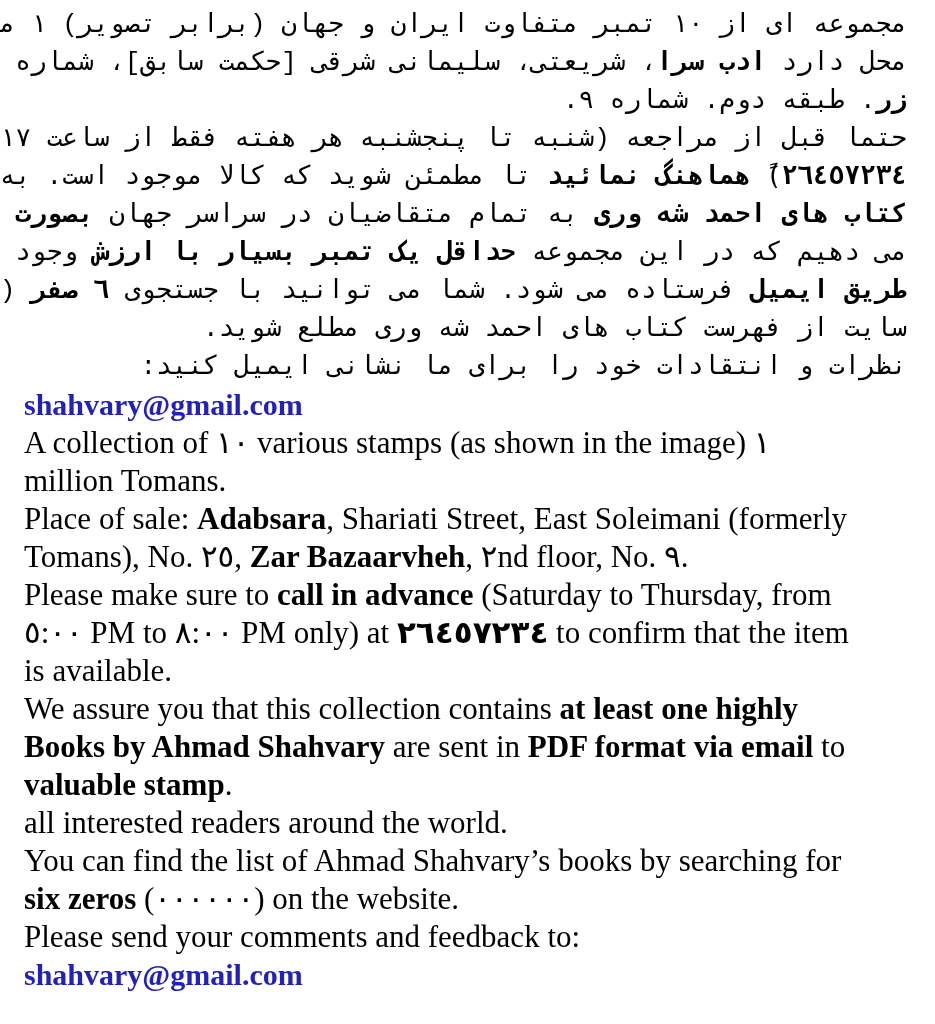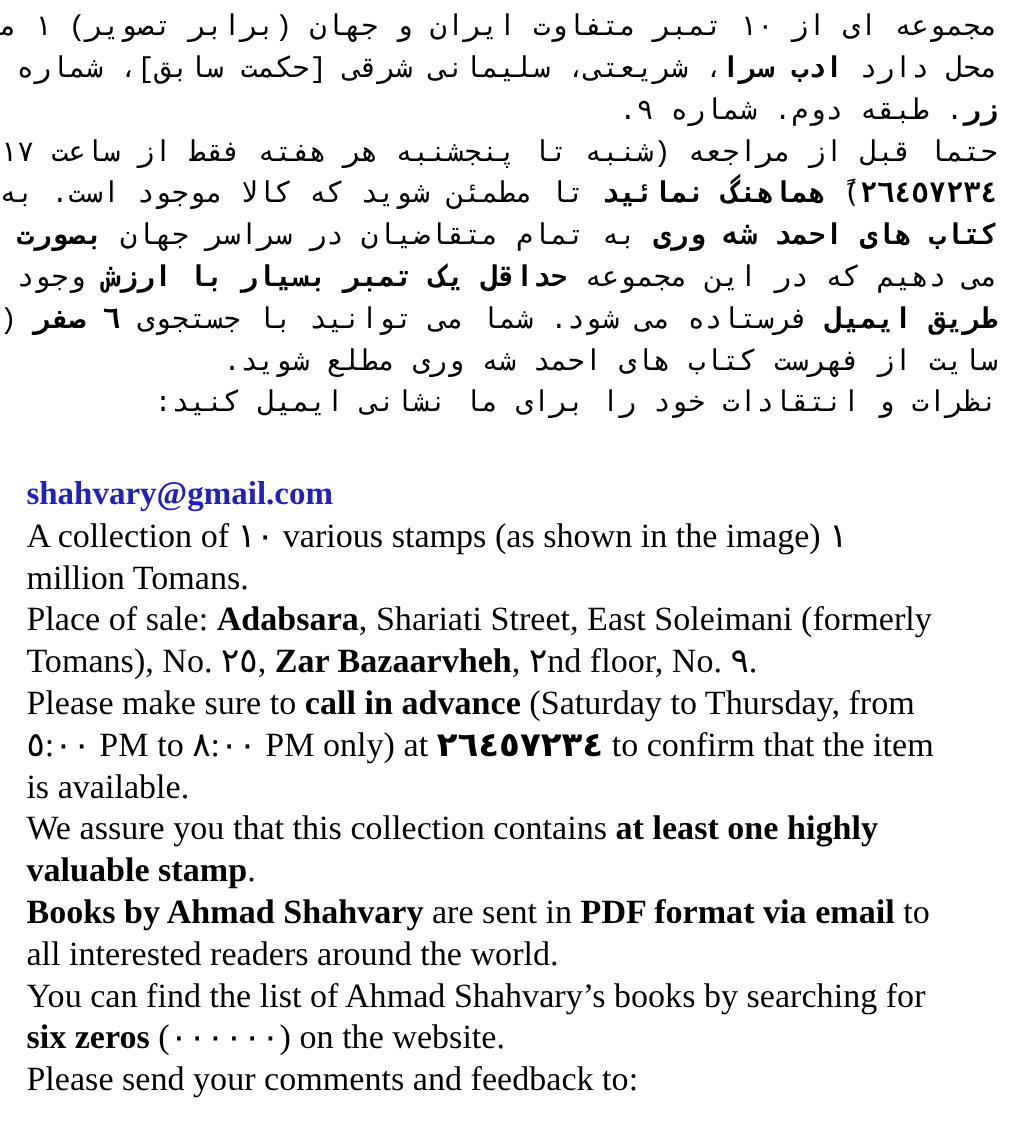--- a/index.html
+++ b/index.html
@@ -28,21 +28,20 @@
   .email {
     display: block;
     color: var(--link-color, #2222bb);
     font-weight: bold;
     font-size: 30px;
     line-height: 38px;
     text-decoration: none;
     direction: ltr;
     text-align: left;
     font-family: "Liberation Serif", "DejaVu Sans", serif;
-    margin-top: 44px;
   }
 </style>
 </head>
 <body style="background: rgb(255, 255, 255); color: rgb(0, 0, 0);">
 
 <div class="page">
   <section class="fa">
       <div class="line"><span>مجموعه ای از ١٠ تمبر متفاوت ایران و جهان (برابر تصویر) ١ میلیون &nbsp;&nbsp;&nbsp;&nbsp;&nbsp;&nbsp; تومان.</span></div>
       <div class="line"><span>محل دارد </span><span class="b">ادب سرا</span><span>، شریعتی، سلیمانی شرقی [حکمت سابق]، شماره ٢٥. </span><span class="b">بازارچه</span></div>
       <div class="line"><span class="b">زر</span><span>. طبقه دوم. شماره ٩.</span></div>
@@ -57,21 +56,21 @@
   <a class="email" href="#">shahvary@gmail.com</a>
   <section class="en">
       <div class="line"><span>A collection of ١٠ various stamps (as shown in the image) ١</span></div>
       <div class="line"><span>million Tomans.</span></div>
       <div class="line"><span>Place of sale: </span><span class="b">Adabsara</span><span>, Shariati Street, East Soleimani (formerly</span></div>
       <div class="line"><span>Tomans), No. ٢٥, </span><span class="b">Zar Bazaarvheh</span><span>, ٢nd floor, No. ٩.</span></div>
       <div class="line"><span>Please make sure to </span><span class="b">call in advance</span><span> (Saturday to Thursday, from</span></div>
       <div class="line"><span>٥:٠٠ PM to ٨:٠٠ PM only) at </span><span class="b">٢٦٤٥٧٢٣٤</span><span> to confirm that the item</span></div>
       <div class="line"><span>is available.</span></div>
       <div class="line"><span>We assure you that this collection contains </span><span class="b">at least one highly</span></div>
+      <div class="line"><span class="b">Books by Ahmad Shahvary</span><span> are sent in </span><span class="b">PDF format via email</span><span> to</span></div>
       <div class="line"><span class="b">valuable stamp</span><span>.</span></div>
-      <div class="line"><span class="b">Books by Ahmad Shahvary</span><span> are sent in </span><span class="b">PDF format via email</span><span> to</span></div>
       <div class="line"><span>all interested readers around the world.</span></div>
       <div class="line"><span>You can find the list of Ahmad Shahvary’s books by searching for</span></div>
       <div class="line"><span class="b">six zeros</span><span> (٠٠٠٠٠٠) on the website.</span></div>
       <div class="line"><span>Please send your comments and feedback to:</span></div>
     </section>
   <a class="email" href="#">shahvary@gmail.com</a>
 </div>
 
 </body></html>

